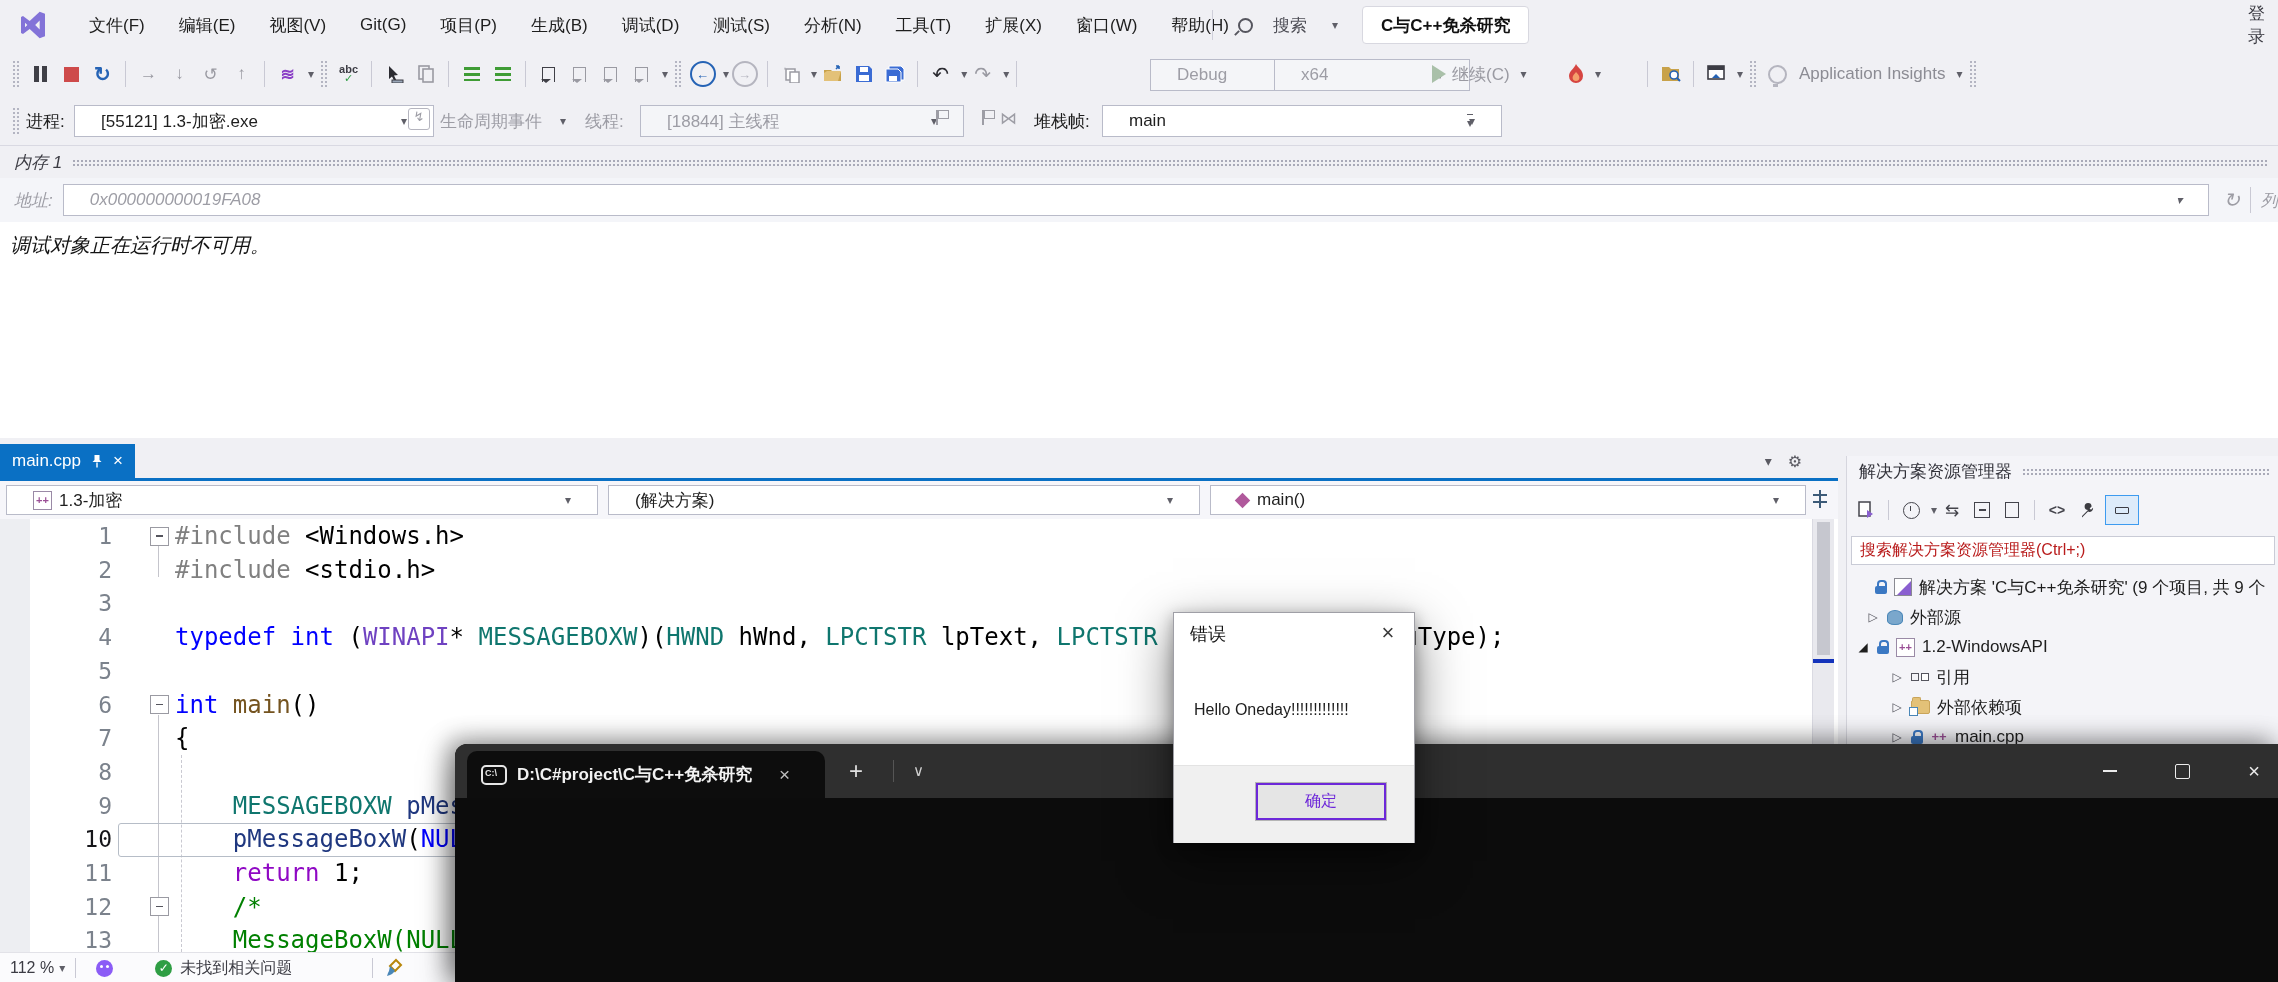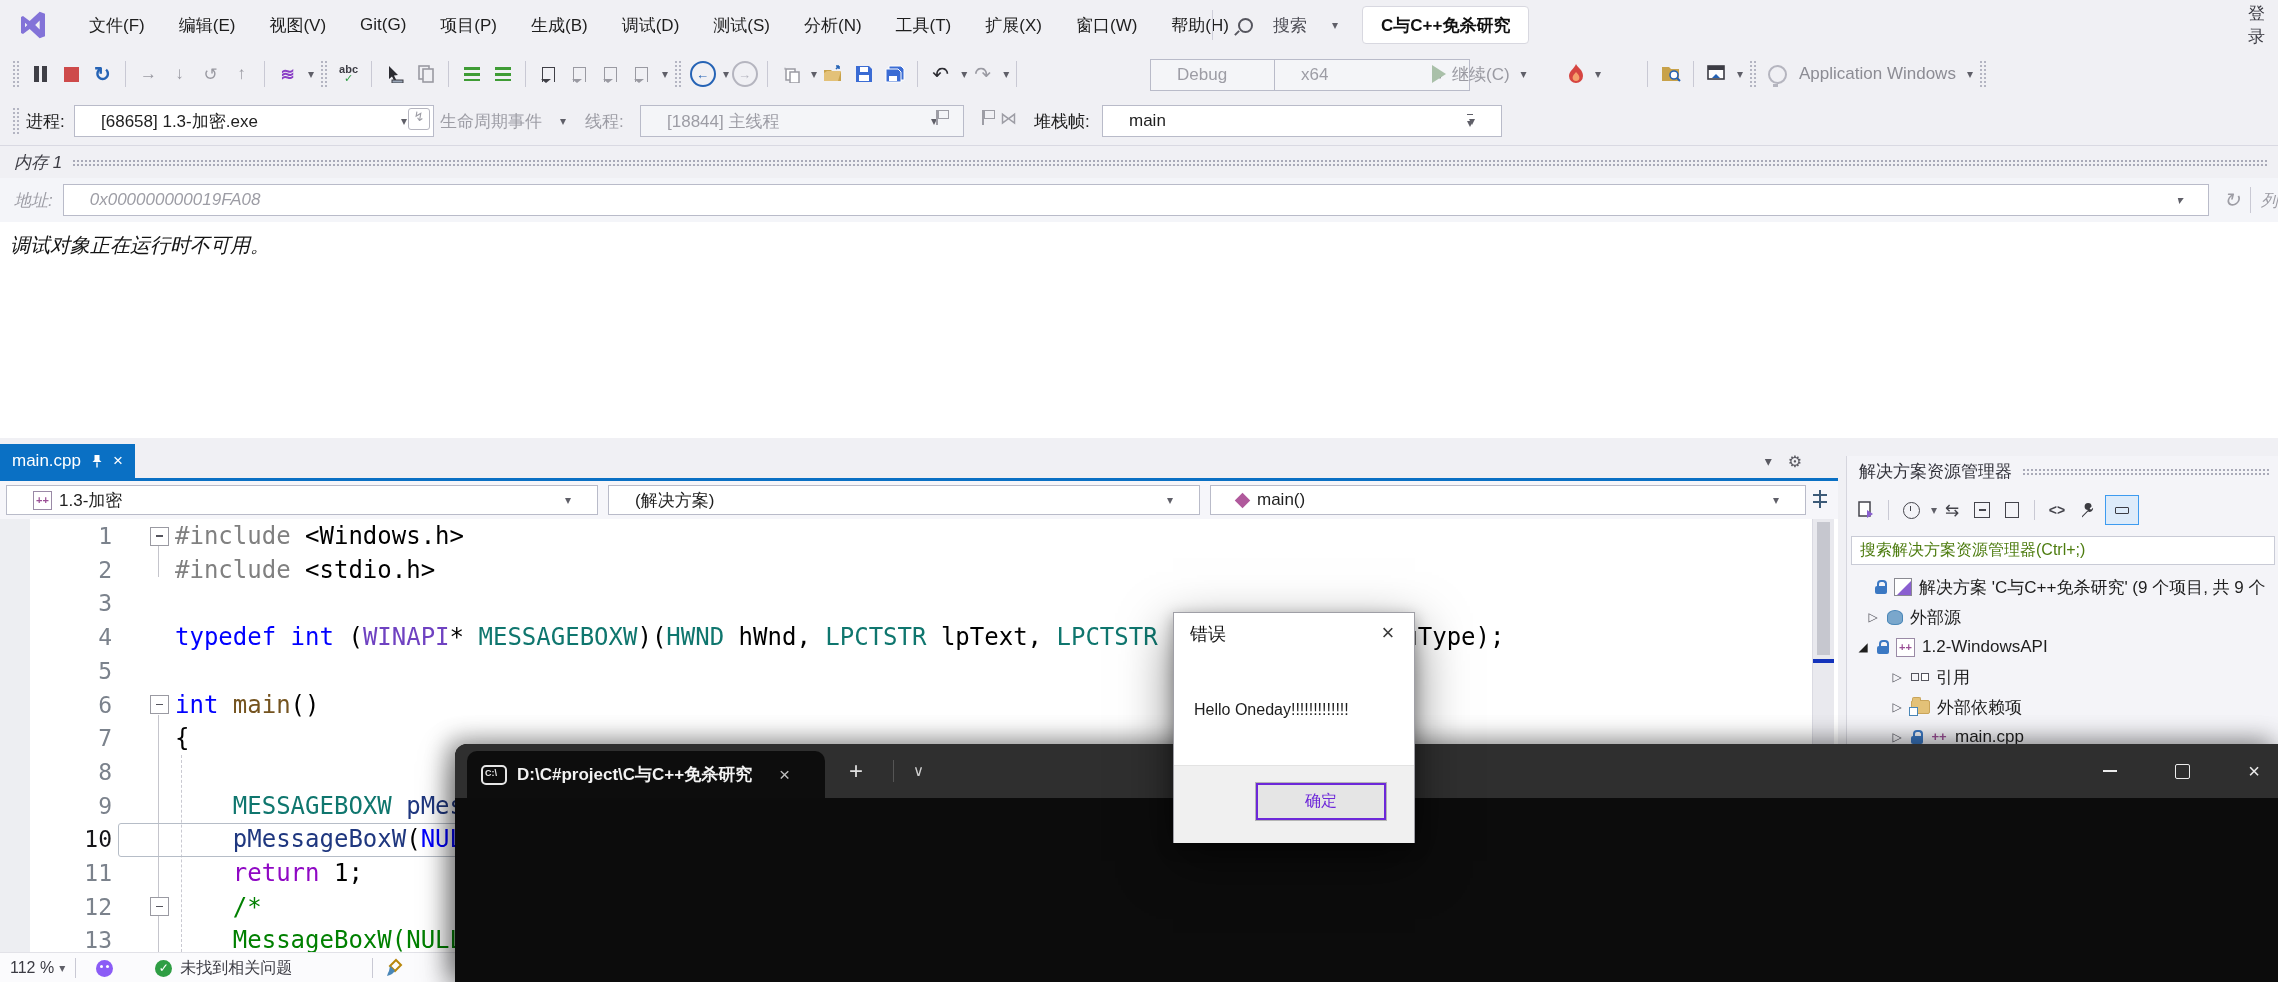--- a/index.html
+++ b/index.html
@@ -129,21 +129,21 @@
   .clock-ic{width:15px;height:15px;border:1.7px solid #44444c;border-radius:50%;position:relative;}
   .clock-ic::after{content:"";position:absolute;left:6px;top:3px;width:1.7px;height:5px;background:#44444c;}
   .sq-minus{width:14px;height:14px;border:1.5px solid #44444c;display:flex;align-items:center;justify-content:center;}
   .sq-minus::after{content:"";width:7px;height:1.5px;background:#44444c;}
   .copy-ic{width:12px;height:14px;border:1.5px solid #44444c;position:relative;background:#f4f4f8;}
   .copy-ic::before{content:"";position:absolute;left:3px;top:-5px;width:12px;height:14px;border:1.5px solid #44444c;z-index:-1;}
   .se-preview{width:32px;height:28px;border:1.6px solid #3d9bf0;background:#ddebfa;display:flex;align-items:center;justify-content:center;}
   .se-preview i{display:block;width:12px;height:5px;border:1.5px solid #3c3c44;border-radius:1px;}
   #se-search{position:absolute;left:4px;top:80px;width:424px;height:29px;background:#fff;border:1px solid #c9cbd6;
              display:flex;align-items:center;box-sizing:border-box;}
-  #se-search span{margin-left:8px;font-size:16px;color:#4d7c0f;white-space:nowrap;}
+  #se-search span{margin-left:8px;font-size:16px;color:#b91c1c;white-space:nowrap;}
   #se-tree{position:absolute;left:0;top:116px;width:432px;height:300px;}
   .tree-row{position:absolute;left:0;width:432px;height:30px;display:flex;align-items:center;font-size:17px;white-space:nowrap;}
   .tw-exp{width:16px;font-size:12px;color:#55555e;margin-right:6px;text-align:center;flex:none;}
   .tw-exp.open{color:#1e1e1e;}
   .t-ic{flex:none;margin-right:7px;position:relative;}
   .icon-lock{width:12px;height:14px;}
   .icon-lock::before{content:"";position:absolute;left:2px;top:0;width:6px;height:7px;border:2px solid #3b78c3;border-bottom:none;
                      border-radius:4px 4px 0 0;}
   .icon-lock::after{content:"";position:absolute;left:0;top:6px;width:12px;height:8px;background:#3b78c3;border-radius:2px;}
   .icon-solution{width:16px;height:16px;border:1px solid #8a8a92;background:#fff;}
@@ -387,31 +387,31 @@
             <rect x="1" y="1" width="16" height="13" fill="#fff" stroke="#3c3c44" stroke-width="1.6"></rect>
             <rect x="1" y="1" width="16" height="4" fill="#3c3c44"></rect>
             <path d="M5 13l4-4 4 4z" fill="#2563b5"></path>
           </svg>
       </div>
       <span class="dd">▾</span>
       <div class="grip"></div>
       <div class="tbtn">
           <span class="bulb"></span>
         </div>
-      <span class="ai-text">Application Windows</span>
+      <span class="ai-text">Application Insights</span>
       <span class="dd">▾</span>
       <div class="grip"></div>
     </div>
   </div>
 
   <div id="procbar" class="abs">
     <div class="grip abs" style="left:6px;top:9px;"></div>
     <span class="lbl abs" style="left:26px;top:12px;">进程:</span>
     <div class="combo abs" style="left:74px;top:7px;width:306px;">
-      <span>[68658] 1.3-加密.exe</span>
+      <span>[55121] 1.3-加密.exe</span>
         <span class="dd">▾</span>
     </div>
     <span class="abs dim" style="left:408px;top:10px;width:20px;height:20px;border:1.5px solid #b5b5bf;border-radius:3px;text-align:center;font-size:13px;color:#9d9da5;">↯</span>
     <span class="lbl dim abs" style="left:440px;top:12px;">生命周期事件</span>
     <span class="dd abs" style="left:555px;top:16px;">▾</span>
     <span class="lbl dim abs" style="left:585px;top:12px;">线程:</span>
     <div class="combo disabled abs" style="left:640px;top:7px;width:270px;">
       <span>[18844] 主线程</span>
         <span class="dd">▾</span>
     </div>

